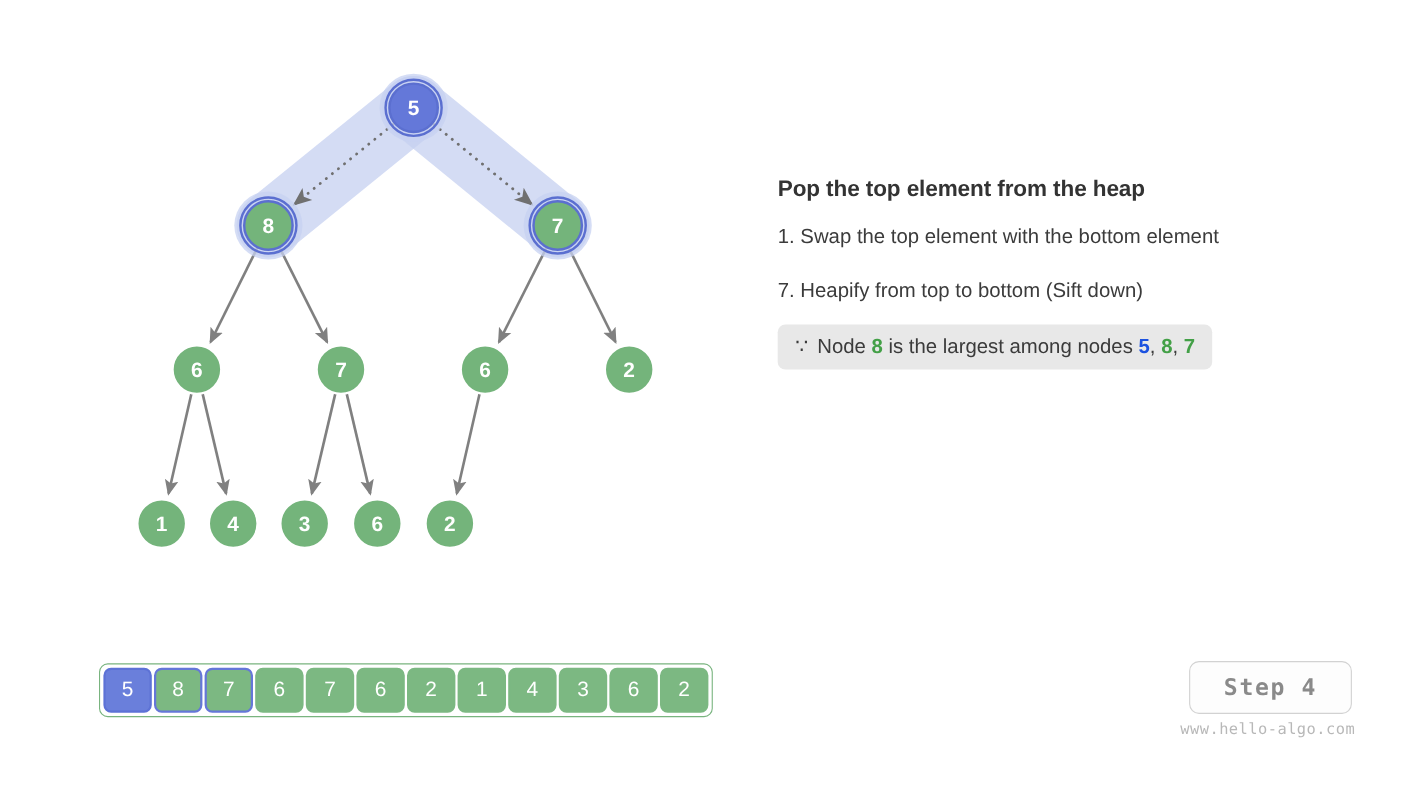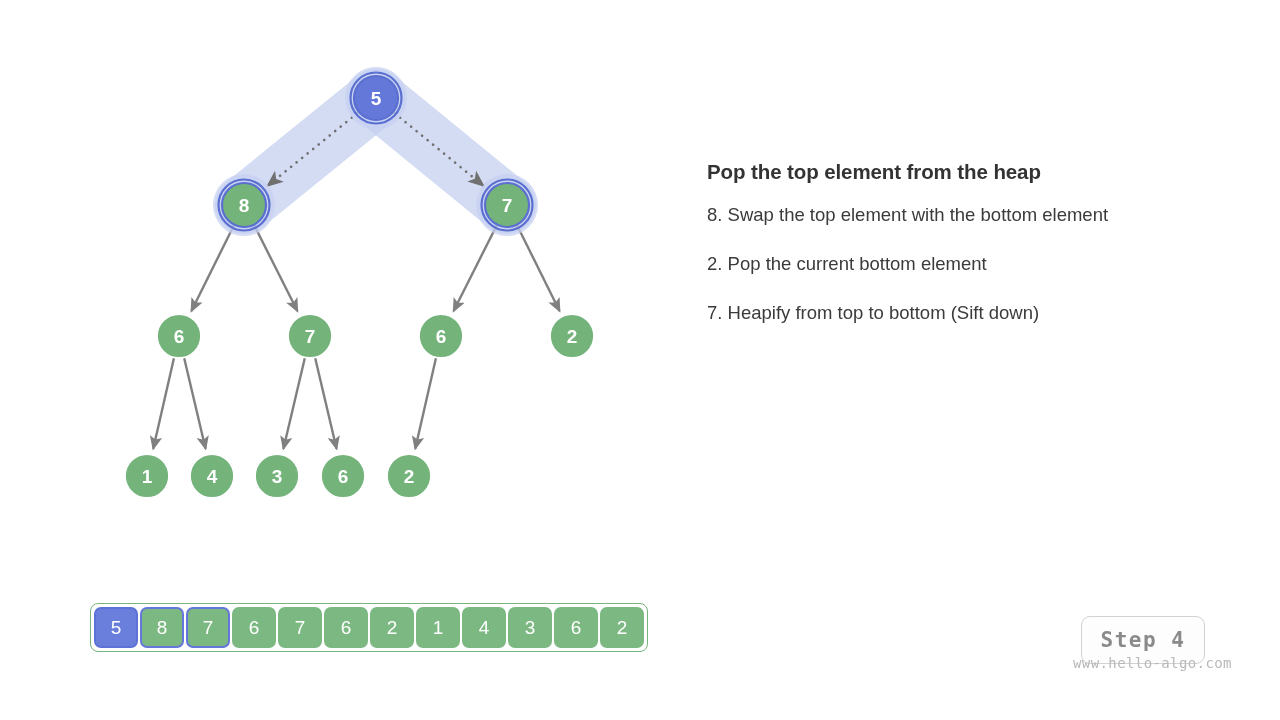--- a/index.html
+++ b/index.html
@@ -62,22 +62,22 @@
     letter-spacing: 1px;
     margin-right: 2px;
   }
   .hl-green { color: #43a047; font-weight: bold; }
   .hl-blue  { color: #1c52e0; font-weight: bold; }
 
   
   #step-badge {
     position: absolute;
     left: 1081px;
-    top: 616px;
-    width: 124px;
+    top: 601px;
+    width: 148px;
     height: 48px;
     box-sizing: border-box;
     border: 1.4px solid #d2d2d2;
     border-radius: 9px;
     background: #fdfdfd;
     display: flex;
     align-items: center;
     justify-content: center;
     font-family: "DejaVu Sans Mono", "Liberation Mono", monospace;
     font-size: 21px;
@@ -232,24 +232,30 @@
       <g>
         <circle cx="409" cy="476" r="22" fill="#74b47b" stroke="#ffffff" stroke-width="1.8"></circle>
         <text x="409" y="482.5" text-anchor="middle" font-size="19">2</text>
       </g>
     </g>
 </svg>
 
 <div id="text-panel">
   <h1 id="panel-title">Pop the top element from the heap</h1>
 
-  <p class="step-line">8. Swap the top element with the bottom element</p>
-  <p class="step-line">2. Pop the current bottom element</p>
+  <p class="step-line">1. Swap the top element with the bottom element</p>
   <p class="step-line">7. Heapify from top to bottom (Sift down)</p>
 
+  <div id="note-box">
+    <span class="sym">∵</span>
+    <span>Node</span>
+    <span class="hl-green">8</span>
+    <span>is the largest among nodes</span>
+    <span class="hl-blue">5</span><span>, </span><span class="hl-green">8</span><span>, </span><span class="hl-green">7</span>
+  </div>
 </div>
 
 <div id="array-strip">
     <div class="array-cell cell-blue">5</div>
     <div class="array-cell cell-green-sel">8</div>
     <div class="array-cell cell-green-sel">7</div>
     <div class="array-cell cell-green">6</div>
     <div class="array-cell cell-green">7</div>
     <div class="array-cell cell-green">6</div>
     <div class="array-cell cell-green">2</div>

